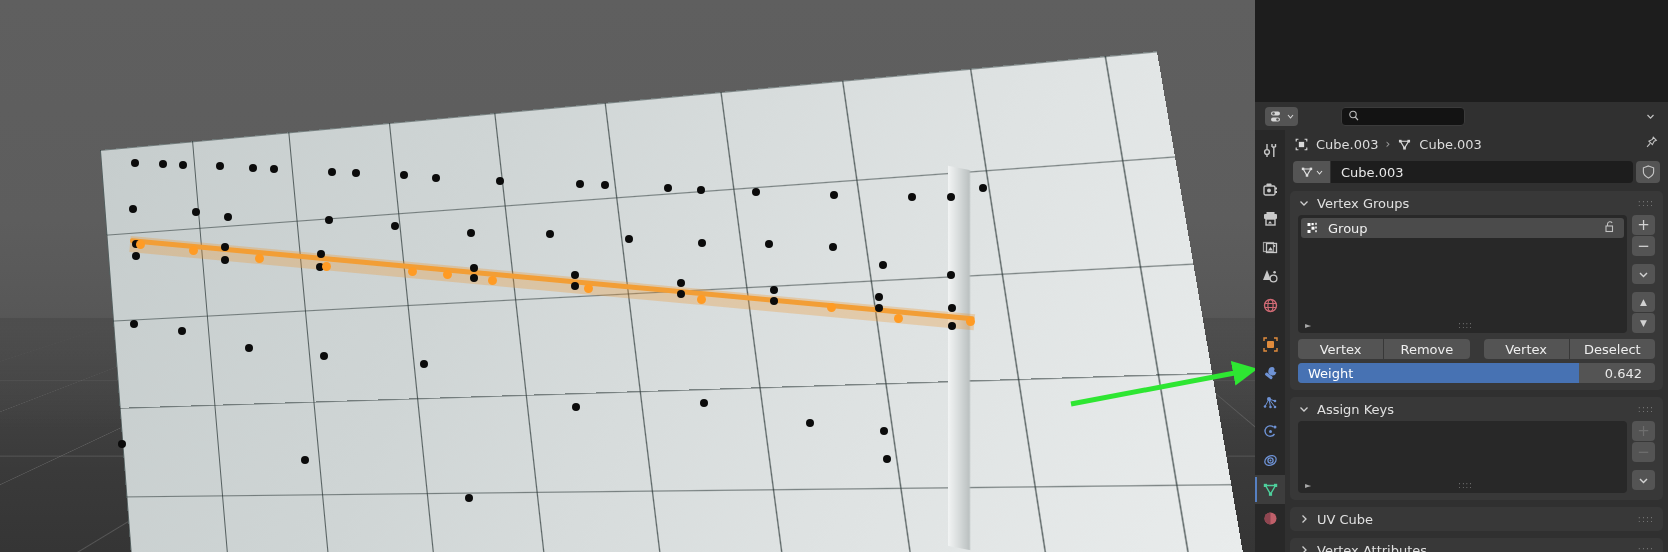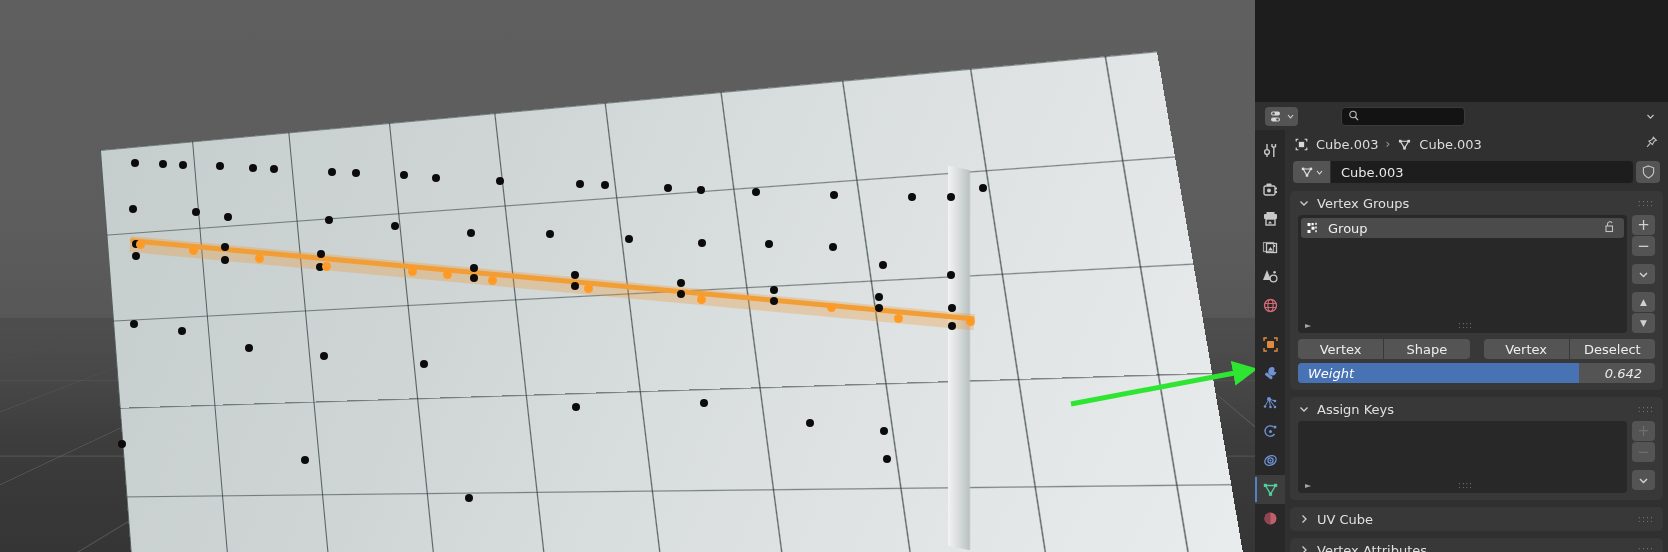--- a/index.html
+++ b/index.html
@@ -186,21 +186,21 @@
     flex:1; height:20px; background:#545454; display:flex;
     align-items:center; justify-content:center; font-size:13px; color:#eee;
   }
   .btn.l { border-radius:4px 0 0 4px; }
   .btn.r { border-radius:0 4px 4px 0; }
   .spacer-col { width:6px; }
 
   .weight-row { padding:4px 8px 0 8px; }
   .slider {
     height:20px; background:#545454; border-radius:4px; position:relative;
-    overflow:hidden; display:flex; align-items:center;font-style:italic;
+    overflow:hidden; display:flex; align-items:center;
   }
   .slider-fill { position:absolute; left:0; top:0; height:100%; background:#4772b3; }
   .slider-label { position:relative; padding-left:10px; font-size:13px; color:#fff; }
   .slider-val { position:relative; margin-left:auto; padding-right:13px; font-size:13px; color:#e9e9e9; }
 </style>
 </head>
 <body>
 
 <div id="app">
 
@@ -546,21 +546,21 @@
               </svg>
             </div>
             <div class="sbtn gap" style="font-size:9px">▲</div>
             <div class="sbtn" style="font-size:9px">▼</div>
           </div>
         </div>
 
         <div class="btn-row">
           <div class="btn-pair">
             <div class="btn l">Vertex</div>
-            <div class="btn r">Shape</div>
+            <div class="btn r">Remove</div>
           </div>
           <div class="spacer-col"></div>
           <div class="btn-pair">
             <div class="btn l">Vertex</div>
             <div class="btn r">Deselect</div>
           </div>
         </div>
 
         <div class="weight-row">
           <div class="slider">

